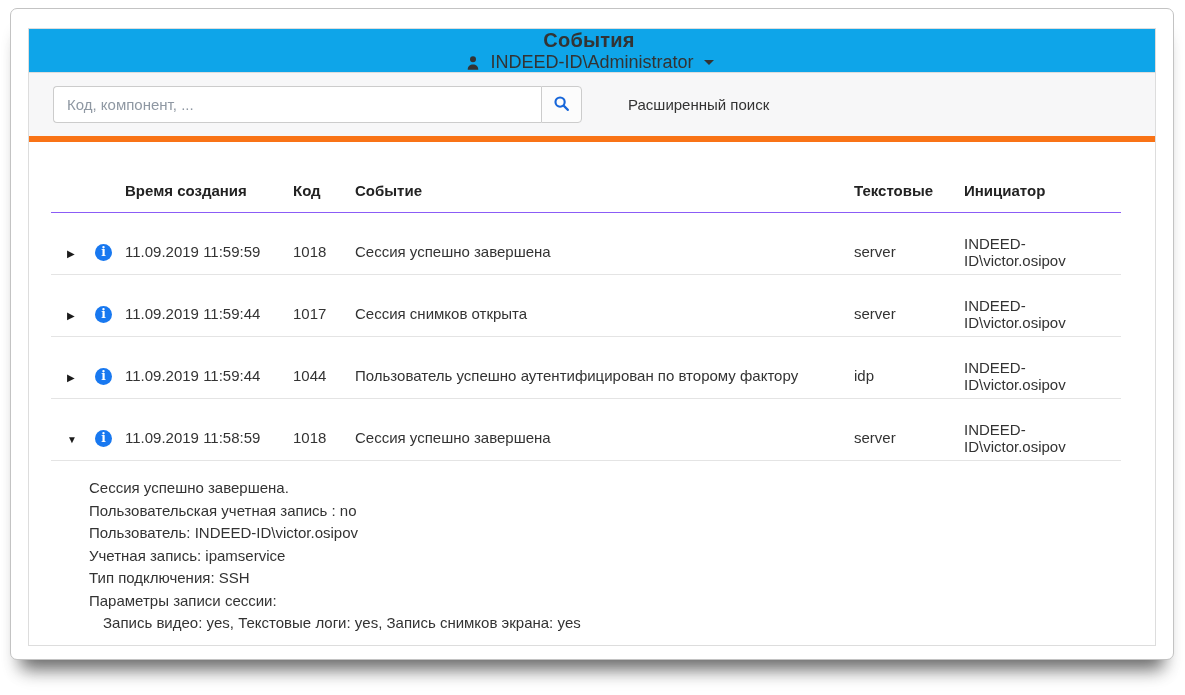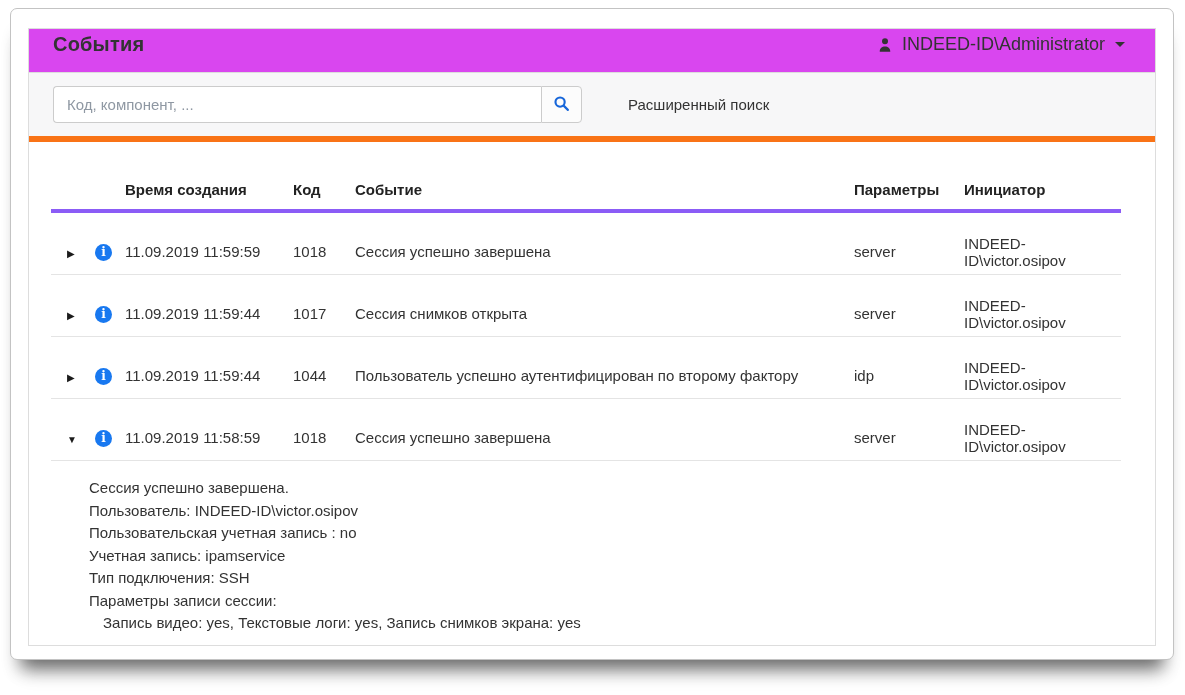--- a/index.html
+++ b/index.html
@@ -5,23 +5,23 @@
   * { margin:0; padding:0; box-sizing:border-box; }
   html,body { width:1185px; height:695px; background:#ffffff; overflow:hidden;
               font-family:"Liberation Sans","DejaVu Sans",sans-serif; }
   .card { position:absolute; left:10px; top:8px; width:1164px; height:652px;
           background:#fff; border:1px solid #c3c3c3; border-radius:7px;
           box-shadow:0 18px 16px -10px rgba(0,0,0,0.45), 0 24px 18px -14px rgba(0,0,0,0.25); }
   .panel { position:absolute; left:17px; top:19px; right:17px; bottom:13px;
            border:1px solid #ddd; background:#fff; overflow:hidden; }
 
   
-  .header-band { height:44px; background:#d946ef; border-bottom:1px solid #ddd;
+  .header-band { height:44px; background:#0ea5e9; border-bottom:1px solid #ddd;
                  display:flex; align-items:center; justify-content:space-between;
-                 padding:0 30px 12px 24px; }
+                 padding:0 30px 12px 24px;flex-direction:column; }
   .page-title { font-size:20px; font-weight:700; color:#333; letter-spacing:.2px; }
   .user-menu { display:flex; align-items:center; gap:8px; font-size:18px; color:#333; cursor:pointer; }
   .user-menu svg { display:block; }
   .caret-down { width:0; height:0; border-left:5px solid transparent; border-right:5px solid transparent;
                 border-top:5px solid #333; margin-left:2px; }
 
   
   .search-band { height:69px; background:#f7f7f8; border-bottom:6px solid #f97316;
                  display:flex; align-items:center; padding:0 24px; }
   .search-input { width:488px; height:37px; border:1px solid #ccc; border-right:none;
@@ -31,21 +31,21 @@
   .search-input::placeholder { color:#8f98a3; }
   .search-btn { width:41px; height:37px; border:1px solid #ccc; border-radius:0 4px 4px 0;
                 background:#fcfcfc; display:flex; align-items:center; justify-content:center;
                 cursor:pointer; }
   .advanced-link { margin-left:46px; font-size:15px; color:#333; cursor:pointer; }
 
   
   .table-wrap { background:#fff; padding:27px 34px 0 22px; }
   .grid-row { display:grid; grid-template-columns:44px 30px 168px 62px 1fr 110px 157px;
               align-items:center; }
-  .thead { height:44px; border-bottom:4px solid #8b5cf6; font-size:15px; font-weight:700; color:#222; }
+  .thead { height:44px; border-bottom:1px solid #8b5cf6; font-size:15px; font-weight:700; color:#222; }
   .trow { height:46px; border-bottom:1px solid #e4e4e4; font-size:15px; color:#333;margin-top:16px; }
   .c-arrow { padding-left:16px; }
   .tri { font-size:10px; color:#1b1b1b; cursor:pointer; display:inline-block; }
   .tri.collapsed::after { content:"\25B6"; }
   .tri.expanded::after  { content:"\25BC"; }
   .info-ic { width:17px; height:17px; border-radius:50%; background:#1878f0; color:#fff;
              display:inline-flex; align-items:center; justify-content:center;
              font-size:12px; font-weight:700; font-family:"DejaVu Serif",serif;
              cursor:pointer; }
   .info-ic::after { content:"i"; }
@@ -87,21 +87,21 @@
       <div class="advanced-link">Расширенный поиск</div>
     </div>
 
     <div class="table-wrap">
       <div class="grid-row thead">
         <div></div>
         <div></div>
         <div>Время создания</div>
         <div>Код</div>
         <div>Событие</div>
-        <div>Параметры</div>
+        <div>Текстовые</div>
         <div>Инициатор</div>
       </div>
       <div id="rows">
   <div class="grid-row trow">
     <div class="c-arrow"><span class="tri collapsed"></span></div>
     <div><span class="info-ic"></span></div>
     <div class="cell-time">11.09.2019 11:59:59</div>
     <div class="cell-code">1018</div>
     <div class="cell-event">Сессия успешно завершена</div>
     <div class="cell-comp">server</div>
@@ -132,22 +132,22 @@
     <div class="c-arrow"><span class="tri expanded"></span></div>
     <div><span class="info-ic"></span></div>
     <div class="cell-time">11.09.2019 11:58:59</div>
     <div class="cell-code">1018</div>
     <div class="cell-event">Сессия успешно завершена</div>
     <div class="cell-comp">server</div>
     <div class="cell-init">INDEED-ID\victor.osipov</div>
   </div>
 <div class="detail">
             <div>Сессия успешно завершена.</div>
+            <div>Пользовательская учетная запись : no</div>
             <div>Пользователь: INDEED-ID\victor.osipov</div>
-            <div>Пользовательская учетная запись : no</div>
             <div>Учетная запись: ipamservice</div>
             <div>Тип подключения: SSH</div>
             <div>Параметры записи сессии:</div>
             <div class="indent">Запись видео: yes, Текстовые логи: yes, Запись снимков экрана: yes</div>
           </div>
         </div>
     </div>
 
   </div>
 </div>

